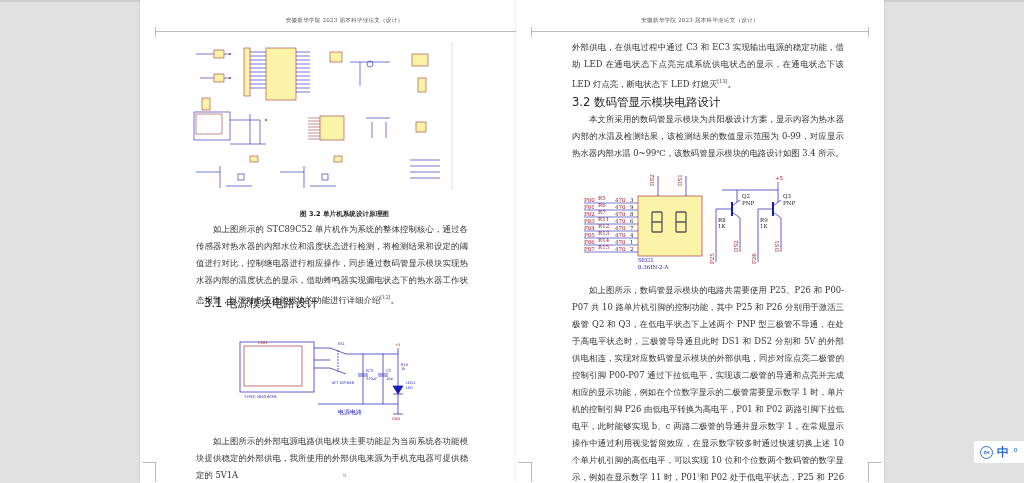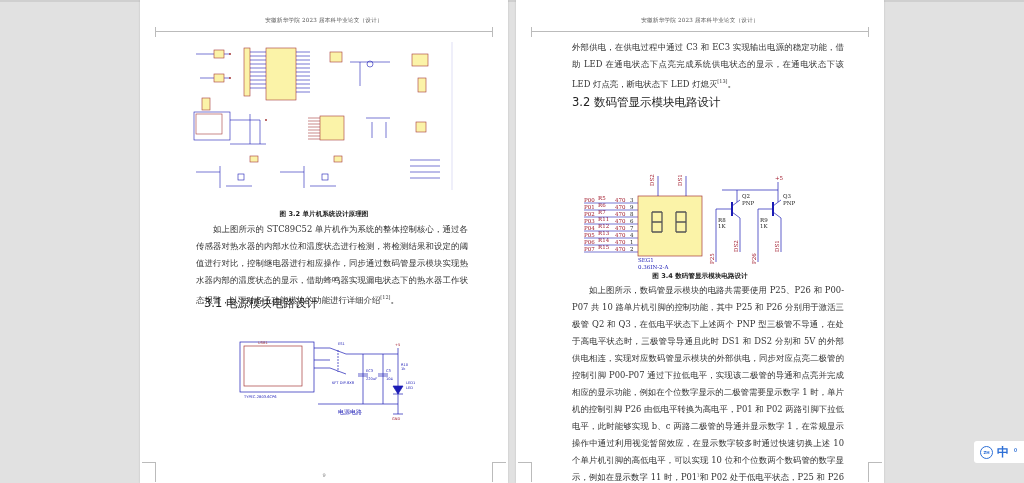--- a/index.html
+++ b/index.html
@@ -1,19 +1,19 @@
 <!DOCTYPE html>
 <html><head>
 <meta charset="utf-8">
 <style>
   html,body{margin:0;padding:0;}
   body{width:1024px;height:483px;background:#e1e1e1;position:relative;overflow:hidden;font-family:"DejaVu Serif","Liberation Serif",serif;color:#222;}
   .topbar{position:absolute;left:0;top:0;width:1024px;height:2px;background:#cfcfcf;}
   .page{position:absolute;top:0;height:483px;background:#fff;box-shadow:0 0 2px rgba(0,0,0,.15);}
-  #page-left{left:140px;width:368px;}
+  #page-left{left:140px;width:368px;padding-left:41px;}
   #page-right{left:516px;width:368px;}
   .hdr{position:absolute;top:17px;left:0;width:100%;text-align:center;font-size:5.6px;color:#555;letter-spacing:.2px;}
   .hdr-line{position:absolute;top:31px;left:15px;right:15px;height:1px;background:#bbb;}
   .corner{position:absolute;width:10px;height:10px;border-color:#bbb;border-style:solid;border-width:0;}
   .c-tl{left:15px;top:27px;border-left-width:1px;}
   .c-tr{right:15px;top:27px;border-right-width:1px;}
   .c-bl{left:15px;top:462px;border-left-width:1px;height:20px;}
   .c-br{right:15px;top:462px;border-right-width:1px;height:20px;}
   .c-bl::before,.c-br::before{content:"";position:absolute;top:0;width:14px;height:1px;background:#bbb;}
   .c-bl::before{left:-14px;}
@@ -179,37 +179,39 @@
       <text x="163" y="26">R10</text>
       <text x="163" y="30">1k</text>
       <text x="168" y="44">LED1</text>
       <text x="168" y="49">LED</text>
       <text x="157" y="6" fill="#a0182a">+5</text>
       <text x="154" y="80" fill="#a0182a">GND</text>
       <text x="100" y="74" font-size="6">电源电路</text>
     </g>
   </svg>
 
+  <div class="body-text indent" style="top:433px;">如上图所示的外部电源电路供电模块主要功能是为当前系统各功能模块提供稳定的外部供电，我所使用的外部供电来源为手机充电器可提供稳定的 5V1A</div>
 
   <div class="corner c-bl"></div>
   <div class="corner c-br"></div>
   <div class="pageno">9</div>
 </div>
 
 <div class="page" id="page-right">
   <div class="hdr">安徽新华学院 2023 届本科毕业论文（设计）</div>
   <div class="hdr-line"></div>
   <div class="corner c-tl"></div>
   <div class="corner c-tr"></div>
 
   <div class="body-text" style="top:39px;">
     <span>外部供电，在供电过程中通过 C3 和 EC3 实现输出电源的稳定功能，借助 LED 在通电状态下点亮完成系统供电状态的显示，在通电状态下该 LED 灯点亮，断电状态下 LED 灯熄灭</span><sup>[13]</sup><span>。</span>
   </div>
 
   <div class="heading" style="top:95px;">3.2 数码管显示模块电路设计</div>
+  <div class="body-text indent" style="top:111px;">本文所采用的数码管显示模块为共阳极设计方案，显示内容为热水器内部的水温及检测结果，该检测结果的数值显示范围为 0-99，对应显示热水器内部水温 0~99℃，该数码管显示模块的电路设计如图 3.4 所示。</div>
 
   <svg class="schematic" style="left:66px;top:172px;" width="220" height="98" viewBox="0 0 220 98">
     <g font-family="DejaVu Serif, serif" font-size="5.5">
 
       <g fill="#a0182a" stroke="none">
         <text x="2" y="30">P00</text>
         <text x="2" y="37">P01</text>
         <text x="2" y="44">P02</text>
         <text x="2" y="51">P03</text>
         <text x="2" y="58">P04</text>
@@ -302,21 +304,20 @@
       <g fill="#a0182a">
         <text x="193" y="8">+5</text>
         <text x="132" y="92" transform="rotate(-90 132 92)">P25</text>
         <text x="174" y="92" transform="rotate(-90 174 92)">P26</text>
         <text x="156" y="80" transform="rotate(-90 156 80)">DS2</text>
         <text x="197" y="80" transform="rotate(-90 197 80)">DS1</text>
       </g>
     </g>
   </svg>
 
-  <div class="caption" style="top:272px;">图 3.4  数码管显示模块电路设计</div>
 
   <div class="body-text indent" style="top:282px;">
     <span>如上图所示，数码管显示模块的电路共需要使用 P25、P26 和 P00-P07 共 10 路单片机引脚的控制功能，其中 P25 和 P26 分别用于激活三极管 Q2 和 Q3，在低电平状态下上述两个 PNP 型三极管不导通，在处于高电平状态时，三极管导导通且此时 DS1 和 DS2 分别和 5V 的外部供电相连，实现对应数码管显示模块的外部供电，同步对应点亮二极管的控制引脚 P00-P07 通过下拉低电平，实现该二极管的导通和点亮并完成相应的显示功能，例如在个位数字显示的二极管需要显示数字 1 时，单片机的控制引脚 P26 由低电平转换为高电平，P01 和 P02 两路引脚下拉低电平，此时能够实现 b、c 两路二极管的导通并显示数字 1，在常规显示操作中通过利用视觉暂留效应，在显示数字较多时通过快速切换上述 10 个单片机引脚的高低电平，可以实现 10 位和个位数两个数码管的数字显示，例如在显示数字 11 时，P01 和 P02 处于低电平状态，P25 和 P26 需要实现快速切换实现数字 11 的显示</span>
   </div>
 
   <div class="corner c-bl"></div>
   <div class="corner c-br"></div>
   <div class="pageno">10</div>
 </div>
 

